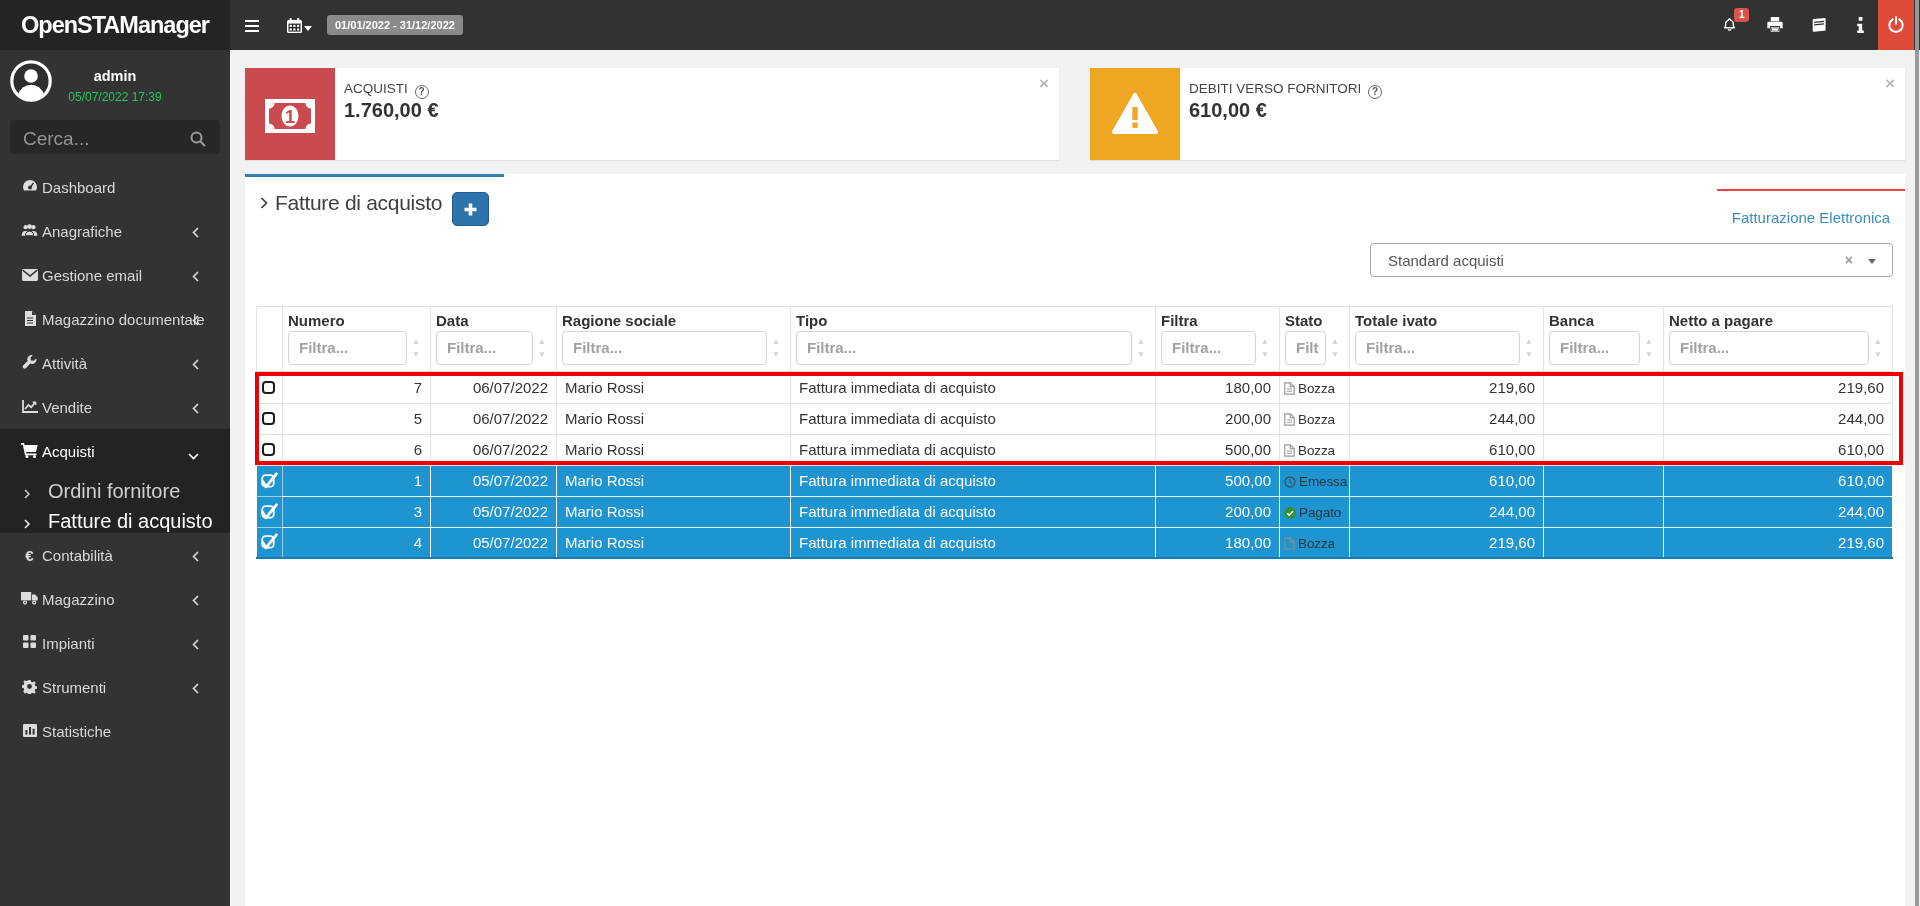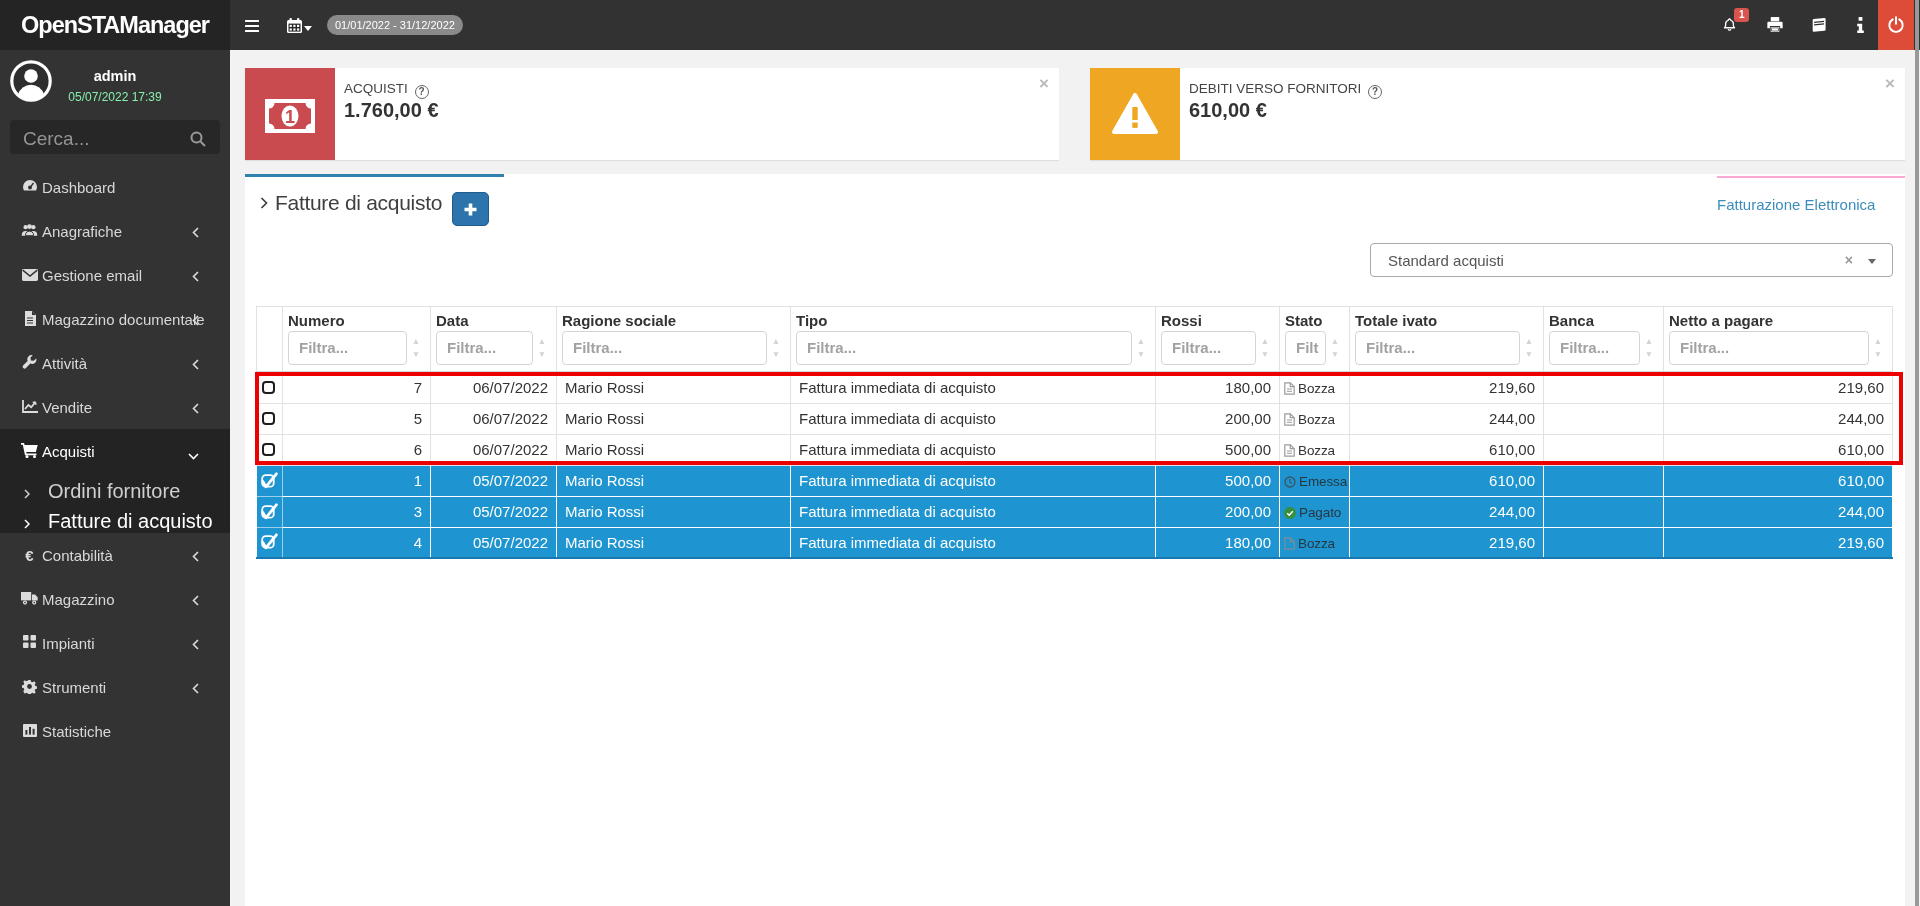--- a/index.html
+++ b/index.html
@@ -6,32 +6,32 @@
 *{box-sizing:border-box;margin:0;padding:0}
 html,body{width:1920px;height:906px;overflow:hidden}
 body{font-family:"Liberation Sans",sans-serif;background:#f2f2f2;color:#333;position:relative}
 
 .topbar{position:absolute;left:230px;top:0;width:1690px;height:50px;background:#323232}
 .hamburger{position:absolute;left:15px;top:20px;width:14px;height:12px}
 .hamburger span{display:block;height:2.3px;background:#fff;margin-bottom:2.5px;border-radius:.5px}
 .cal{position:absolute;left:57px;top:18px}
 .caret-down{display:inline-block;width:0;height:0;border-left:4.5px solid transparent;border-right:4.5px solid transparent;border-top:5px solid #fff;vertical-align:middle}
 .cal .caret-down{position:absolute;left:17px;top:8px}
-.datebadge{position:absolute;left:97px;top:15px;height:20px;background:#8a8a8a;border-radius:10px;color:#fff;font-weight:normal;font-size:11px;line-height:20px;padding:0 8px}
+.datebadge{position:absolute;left:97px;top:15px;height:20px;background:#8a8a8a;border-radius:3px;color:#fff;font-weight:bold;font-size:11px;line-height:20px;padding:0 8px}
 .topicons{position:absolute;right:42px;top:0;height:49px;display:flex;align-items:center}
 .topicon{width:45px;height:49px;display:flex;align-items:center;justify-content:center;position:relative}
 .badge1{position:absolute;right:3px;top:8px;background:#d9534f;color:#fff;font-size:10px;font-weight:bold;border-radius:3px;padding:1px 4.5px;line-height:12px}
 .powerbtn{position:absolute;right:6px;top:0;width:36px;height:50px;background:#dd4b39;display:flex;align-items:center;justify-content:center}
 
 .sidebar{position:absolute;left:0;top:0;width:230px;height:906px;background:#333}
 .logo{height:50px;background:#242424;color:#fff;font-weight:bold;font-size:23.5px;line-height:50px;text-align:center;letter-spacing:-1px}
 .userpanel{position:relative;height:70px}
 .avatar{position:absolute;left:10px;top:10px}
 .uname{position:absolute;left:0;top:18px;width:230px;text-align:center;color:#fff;font-weight:bold;font-size:14.5px}
-.udate{position:absolute;left:0;top:40px;width:230px;text-align:center;color:#86efac;font-size:12px}
+.udate{position:absolute;left:0;top:40px;width:230px;text-align:center;color:#22c55e;font-size:12px}
 .searchbox{position:relative;margin:0 10px;height:34px;background:#272727;border-radius:4px}
 .searchbox .ph{position:absolute;left:13px;top:8px;color:#949494;font-size:19px}
 .searchbox svg{position:absolute;right:14px;top:11px}
 .nav{margin-top:11px}
 .nav-item{position:relative;height:44px;color:#d8d8d8;font-size:15px}
 .nav-item .micon{position:absolute;left:21px;top:14px;width:17px;text-align:center}
 .nav-item .mlabel{position:absolute;left:42px;top:14px}
 .nav-item .chev{position:absolute;right:31px;top:15px}
 .active-sec{background:#232323}
 .subitem{position:relative;height:30px;color:#cfcfcf;font-size:20px}
@@ -44,21 +44,21 @@
 .ibox .it{position:absolute;left:99px;top:13px;font-size:13.5px;color:#444}
 .ibox .iv{position:absolute;left:99px;top:31px;font-size:20px;font-weight:bold;color:#333}
 .ibox .ix{position:absolute;right:10px;top:6px;color:#b9b9b9;font-size:17px;font-weight:bold}
 .qmark{display:inline-block;width:14px;height:14px;border:1.2px solid #666;border-radius:50%;font-size:10px;line-height:12px;text-align:center;color:#555;font-weight:bold;vertical-align:-2px;margin-left:3px}
 
 .panel{position:absolute;left:245px;top:174px;width:1660px;height:732px;background:#fff}
 .tab-left{position:absolute;left:0;top:0;width:259px;height:57px;border-top:3px solid #3181af;background:#fff}
 .tab-title{position:absolute;left:15px;top:14px;font-size:21px;letter-spacing:-.3px;color:#3f3f3f}
 .tab-title .gt{margin-right:7px}
 .btn-add{position:absolute;left:207px;top:15px;width:37px;height:34px;background:#2d74ad;border:1px solid #1f5d8f;border-radius:5px;display:flex;align-items:center;justify-content:center}
-.tab-right{position:absolute;right:0;top:2px;width:188px;height:57px;border-top:2px solid #f9a8d4;text-align:left}
+.tab-right{position:absolute;right:0;top:15px;width:188px;height:57px;border-top:2px solid #ef4444;text-align:center}
 .tab-right a{color:#3c8dbc;font-size:15px;text-decoration:none;display:inline-block;margin-top:18px}
 .selwrap{position:absolute;right:12px;top:69px;width:523px;height:34px;border:1px solid #aaa;border-radius:4px;background:#fff}
 .selwrap .stext{position:absolute;left:17px;top:8px;font-size:15px;color:#555}
 .selwrap .sx{position:absolute;right:39px;top:8px;color:#999;font-size:14px;font-weight:bold}
 .selwrap .scaret{position:absolute;right:16px;top:15px;width:0;height:0;border-left:4.5px solid transparent;border-right:4.5px solid transparent;border-top:5px solid #666}
 
 table{border-collapse:collapse;table-layout:fixed;position:absolute;left:11px;top:132px;width:1636px;font-size:15px}
 th,td{border:1px solid #e2e2e2;overflow:hidden;white-space:nowrap}
 th{text-align:left;vertical-align:top;padding:4px 8px 6px 5px;border-bottom:2px solid #d8d8d8}
 th .hl{font-size:15px;font-weight:bold;color:#333;line-height:19px;display:block;margin-bottom:1px}
@@ -422,21 +422,21 @@
             </span>
           </th>
         <th>
             <span class="hl">Tipo</span>
             <span class="fwrap">
               <span class="finput">Filtra...</span>
               <span class="sorts">▲<br>▼</span>
             </span>
           </th>
         <th>
-            <span class="hl">Rossi</span>
+            <span class="hl">Filtra</span>
             <span class="fwrap">
               <span class="finput">Filtra...</span>
               <span class="sorts">▲<br>▼</span>
             </span>
           </th>
         <th>
             <span class="hl">Stato</span>
             <span class="fwrap">
               <span class="finput">Filt</span>
               <span class="sorts">▲<br>▼</span>

